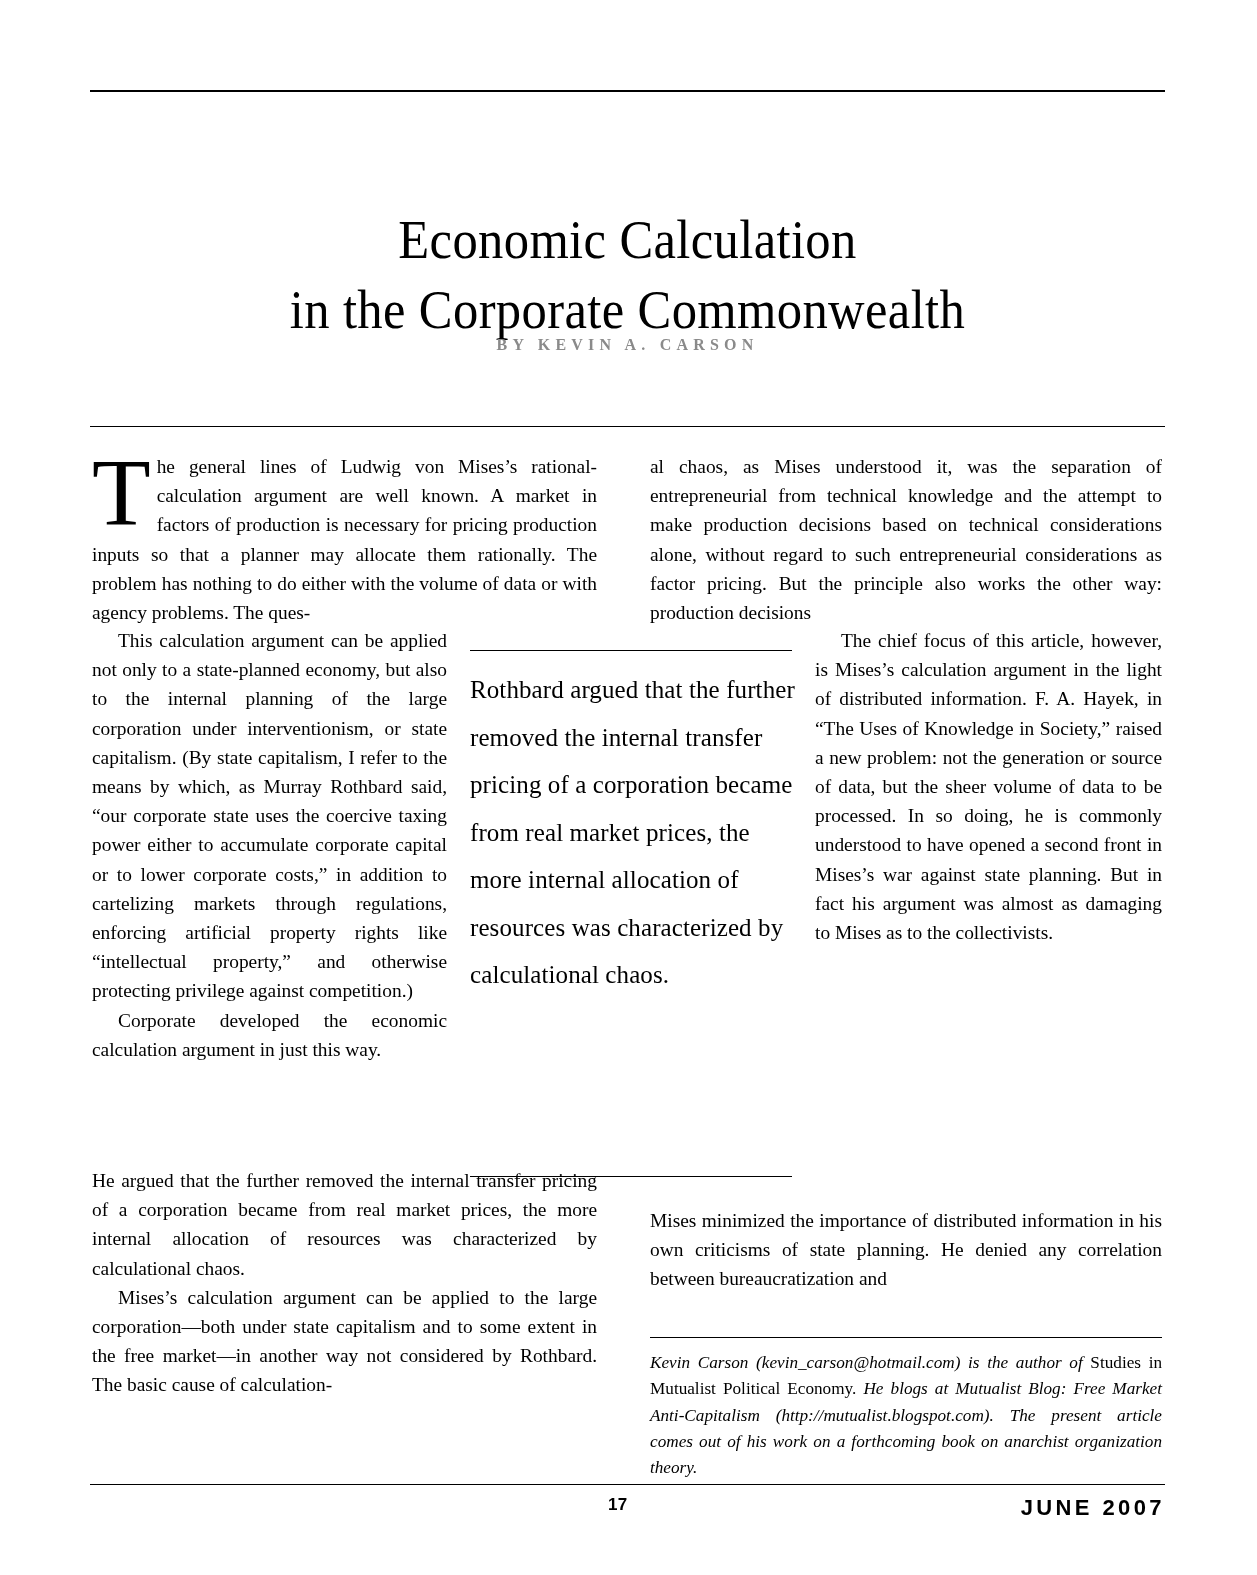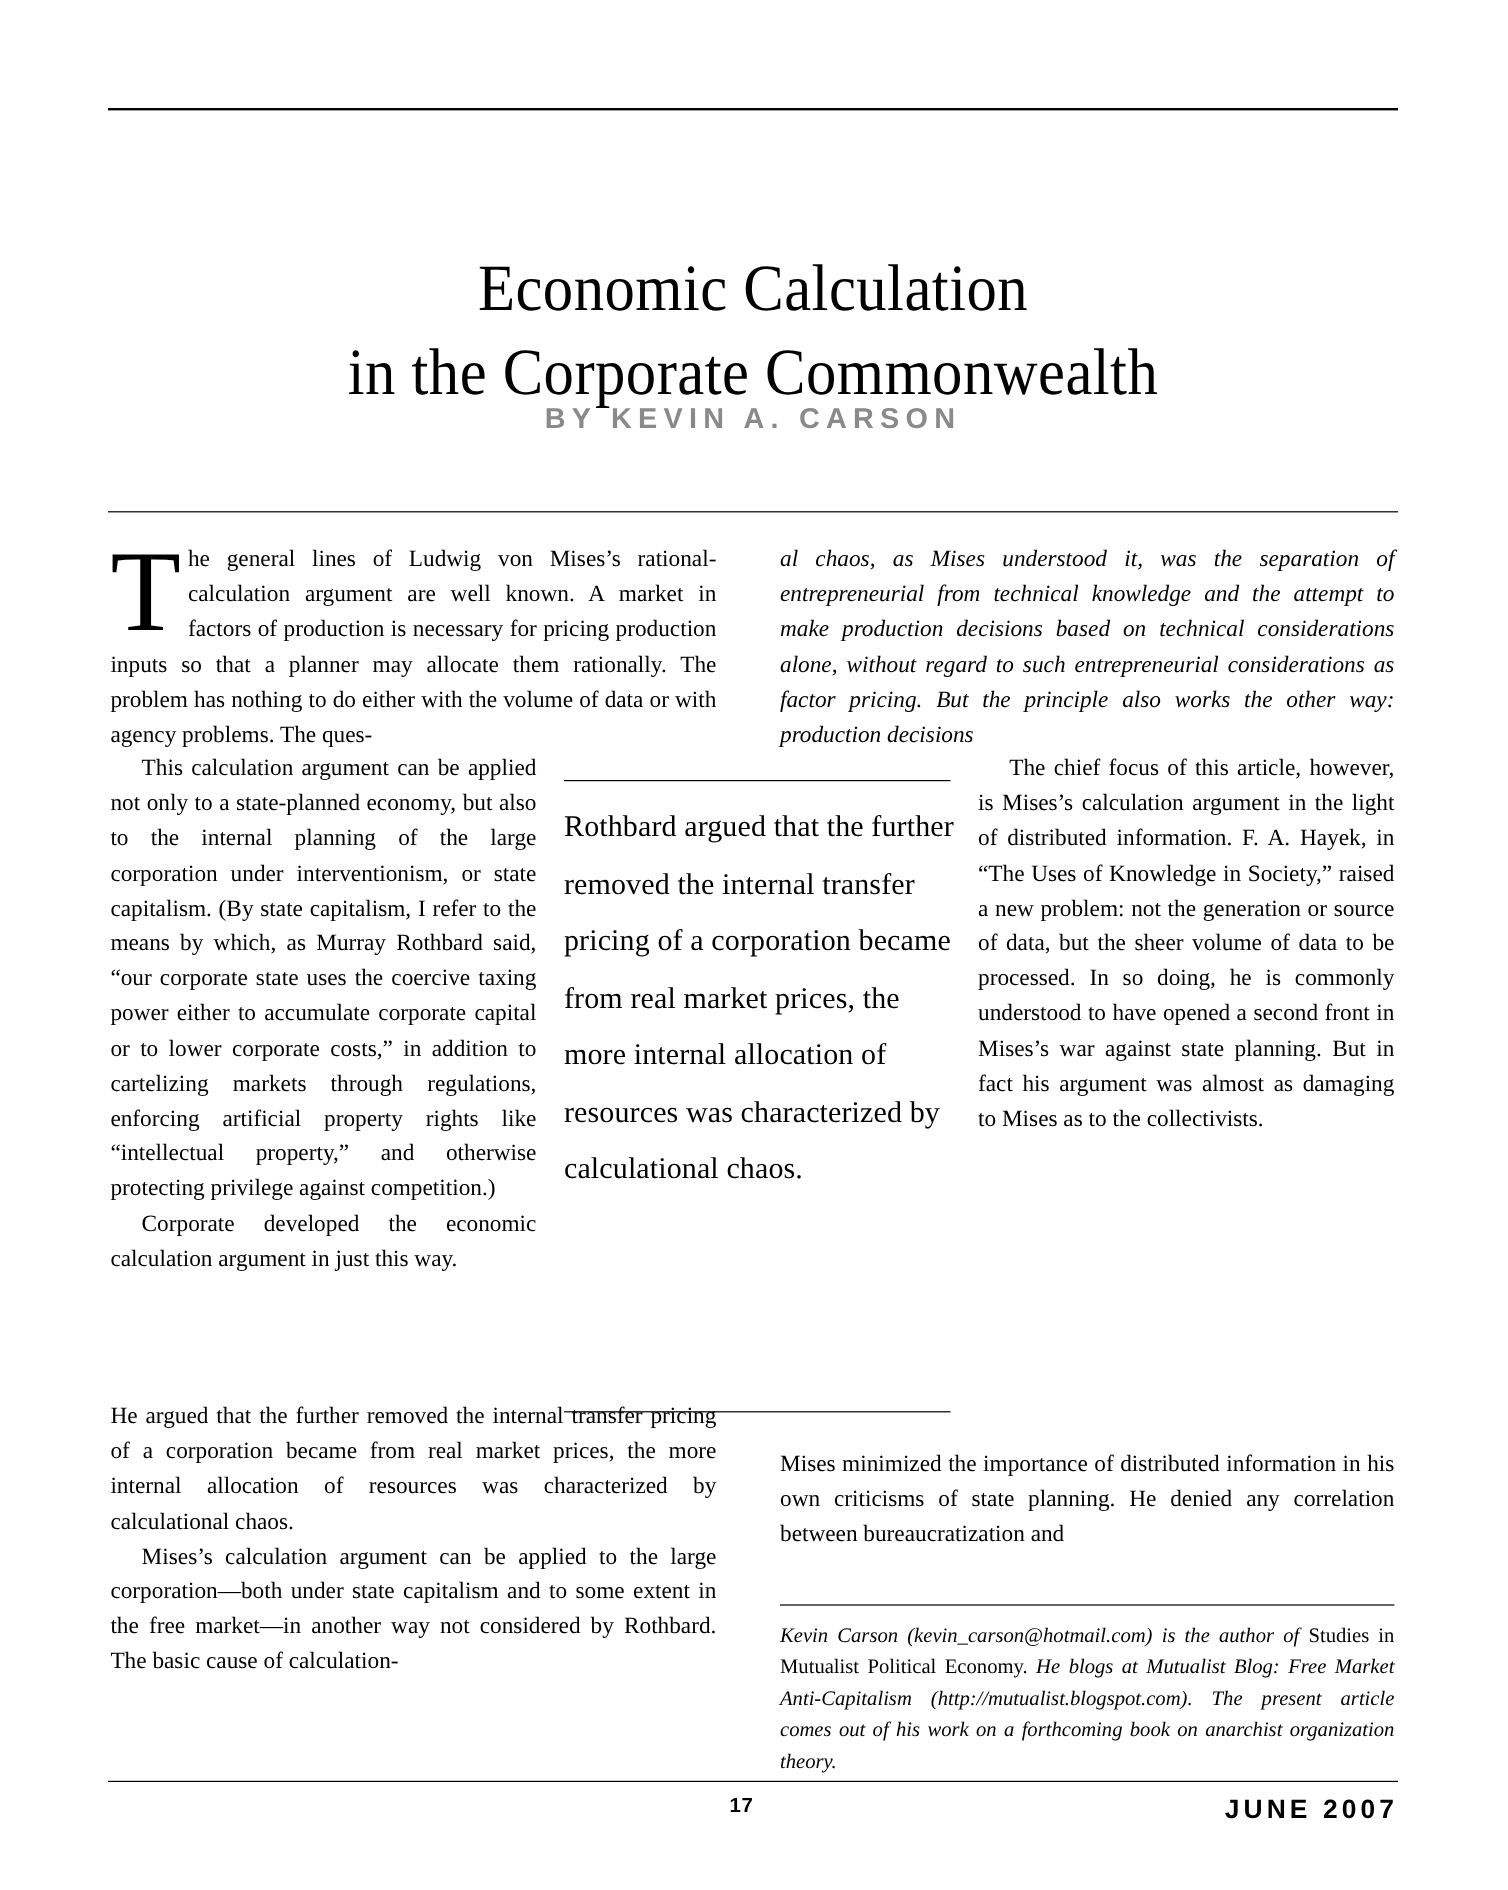--- a/index.html
+++ b/index.html
@@ -56,22 +56,22 @@
     letter-spacing: 0.4px;
     transform: scaleX(0.92);
     transform-origin: center top;
     white-space: pre-line;
   }
   .byline {
     position: absolute;
     left: 90px; top: 336px;
     width: 1075px;
     text-align: center;
-    font-family: Liberation Sans, sans-serif;
-    font-size: 24px;
+    font-family: Liberation Serif, serif;
+    font-size: 16px;
     font-weight: 700;
     letter-spacing: 5.2px;
     color: #8a8a8a;
   }
 
   
   .col {
     position: absolute;
     font-size: 19.4px;
     line-height: 29.2px;
@@ -97,21 +97,20 @@
   .col-left-c {
     left: 92px; top: 1150px;
     width: 505px;
     margin-top: 16px;
   }
 
   
   .col-right-a {
     left: 650px; top: 452px;
     width: 512px;
-    font-style: italic;
   }
   .col-right-b {
     left: 815px; top: 626px;
     width: 347px;
   }
   .col-right-c {
     left: 650px; top: 1206px;
     width: 512px;
   }
 

